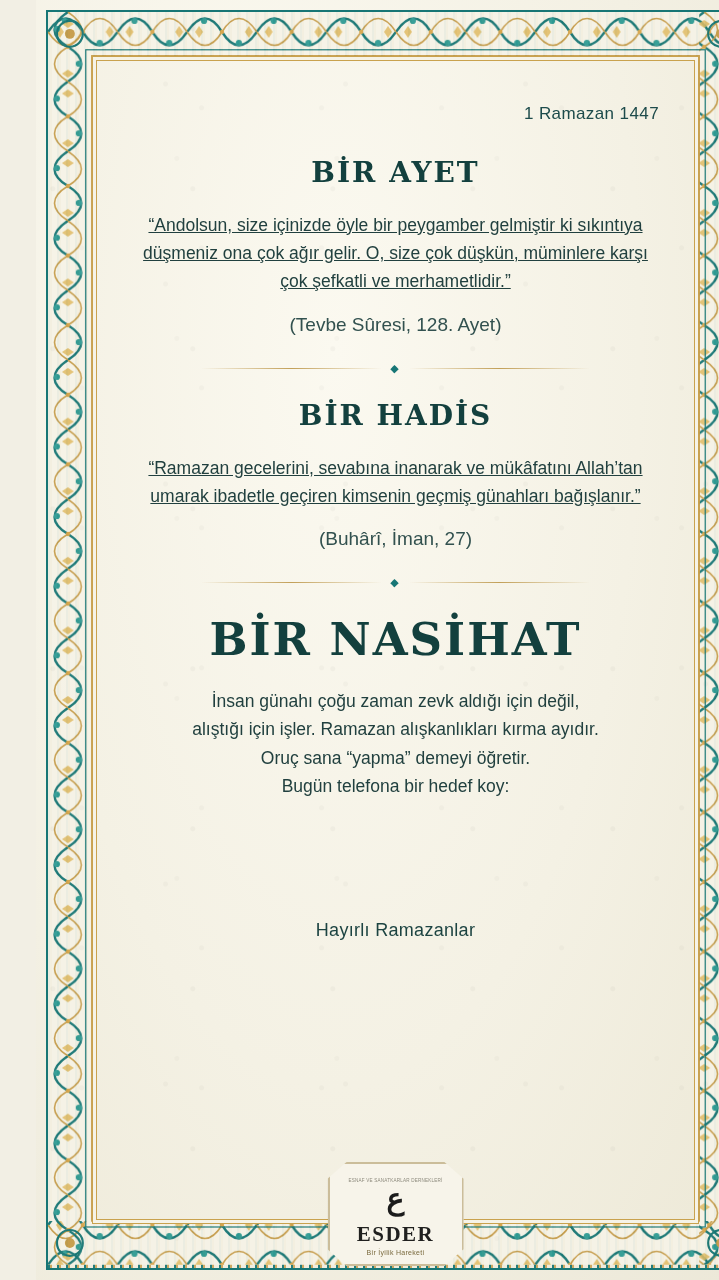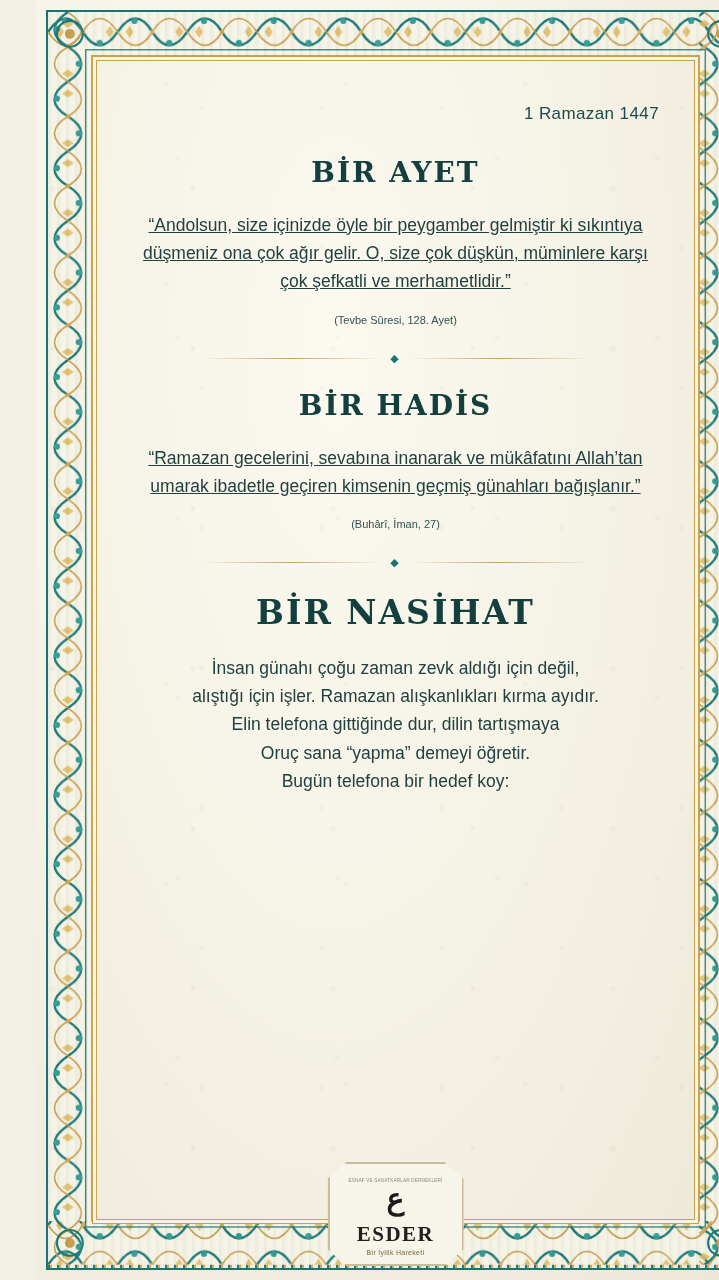--- a/index.html
+++ b/index.html
@@ -83,33 +83,33 @@
 
   .section-title {
     font-family: "DejaVu Serif", "Liberation Serif", serif;
     font-size: 28px;
     letter-spacing: 2px;
     color: #13403e;
     font-weight: 700;
     margin: 0 0 22px 0;
     line-height: 1.1;
   }
-  .section-title.nasihat { font-size: 33px; }
+  .section-title.nasihat { font-size: 45px; }
 
   .quote {
     font-size: 17.5px;
     line-height: 1.62;
     color: #21403f;
     margin: 0 16px 18px 16px;
     font-weight: 400;
     text-decoration: underline;
   }
 
   .source {
-    font-size: 11px;
+    font-size: 19px;
     color: #32514f;
     margin-bottom: 4px;
   }
 
   .divider {
     display: flex;
     align-items: center;
     justify-content: center;
     gap: 8px;
     margin: 26px auto 26px auto;
@@ -279,26 +279,26 @@
       <span class="line"></span>
       <span class="dot">◆</span>
       <span class="line"></span>
     </div>
 
     <div class="section">
       <h1 class="section-title nasihat">BİR NASİHAT</h1>
       <div class="advice">
         <div>İnsan günahı çoğu zaman zevk aldığı için değil,</div>
         <div>alıştığı için işler. Ramazan alışkanlıkları kırma ayıdır.</div>
-        <div>Elin telefona gittiğinde dur, dilin tartışmaya</div>
         <div>Oruç sana “yapma” demeyi öğretir.</div>
         <div>Bugün telefona bir hedef koy:</div>
       </div>
     </div>
 
+    <div class="closing">Hayırlı Ramazanlar</div>
   </div>
 
   <div class="logo-badge">
     <div class="badge-shape"></div>
     <div class="badge-inner">
       <div class="badge-top">ESNAF VE SANATKARLAR DERNEKLERİ</div>
       <div class="badge-mark">ﻉ</div>
       <div class="badge-name">ESDER</div>
       <div class="badge-tag">Bir İyilik Hareketi</div>
     </div>

